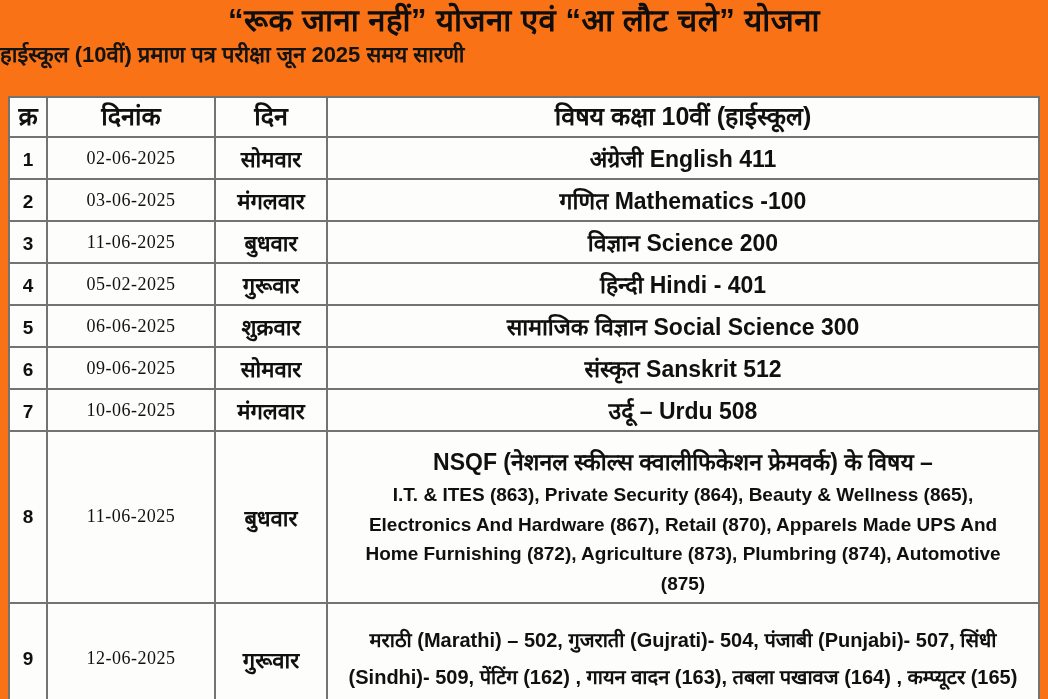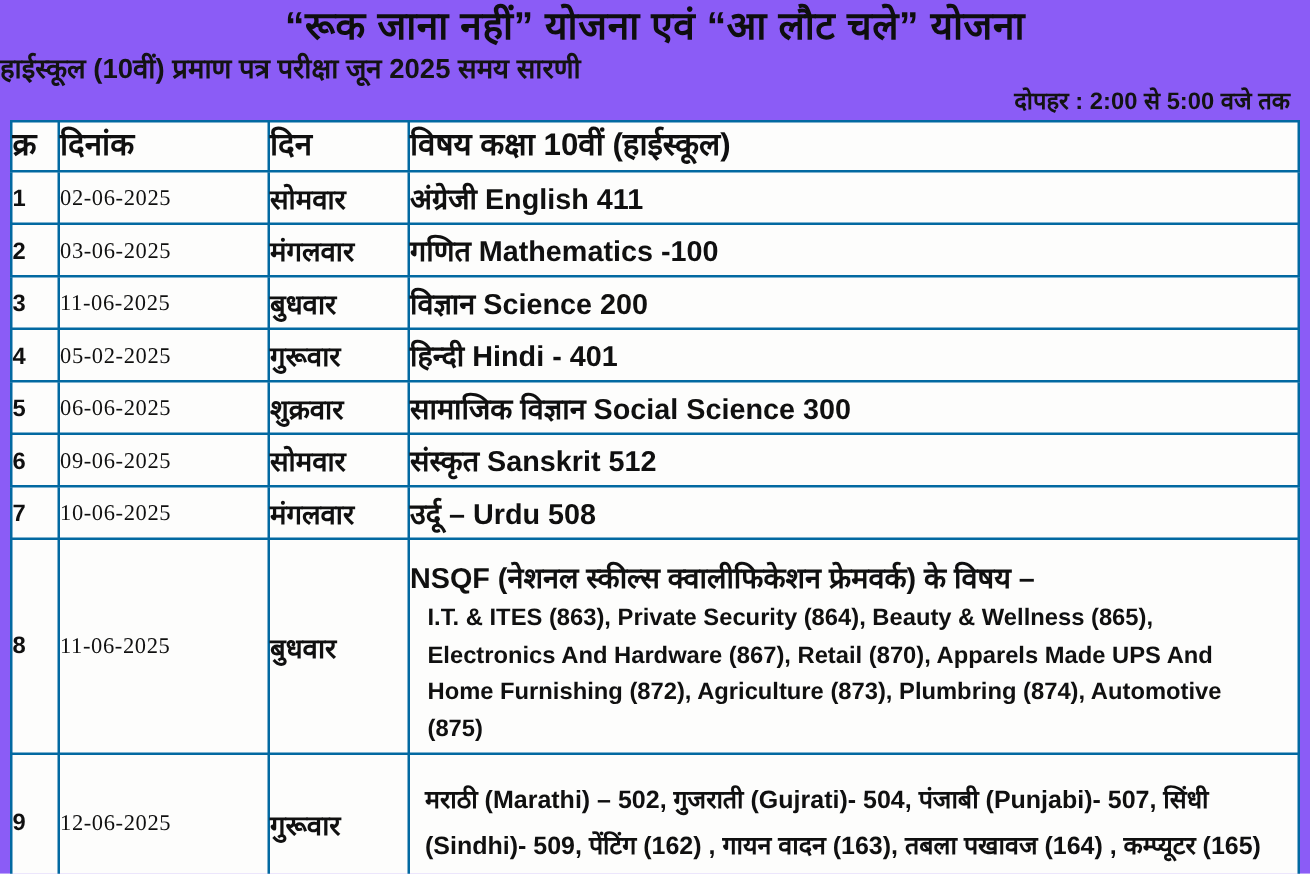--- a/index.html
+++ b/index.html
@@ -8,21 +8,21 @@
     height: 699px;
     background: #fdfdfc;
     color: #121212;
     font-family: "Liberation Sans", "DejaVu Sans", sans-serif;
     overflow: hidden;
   }
   .page {
     width: 1048px;
     height: 699px;
     position: relative;
-    background: #8b5cf6;
+    background: #f97316;
   }
   .doc-title {
     text-align: center;
     font-size: 31px;
     font-weight: bold;
     letter-spacing: 0.5px;
     padding-top: 2px;
     line-height: 38px;
     color: #0e0e0e;
   }
@@ -43,23 +43,23 @@
   table.timetable {
     position: absolute;
     left: 8px;
     top: 96px;
     width: 1032px;
     border-collapse: collapse;
     table-layout: fixed;
     background: #fdfdfc;
   }
   table.timetable td, table.timetable th {
-    border: 2px solid #0369a1;
+    border: 2px solid #737373;
     vertical-align: middle;
-    text-align: left;
+    text-align: center;
     color: #101010;
   }
   col.c-sno  { width: 38px; }
   col.c-date { width: 168px; }
   col.c-day  { width: 112px; }
   col.c-sub  { width: auto; }
   tr.head-row { height: 40px; }
   tr.head-row th {
     font-size: 25px;
     font-weight: bold;
@@ -110,21 +110,20 @@
     padding: 4px 12px;
   }
 </style>
 </head>
 <body>
 
 <div class="page">
 
   <div class="doc-title">“रूक जाना नहीं”  योजना एवं “आ लौट चले” योजना</div>
   <div class="doc-subtitle">हाईस्कूल (10वीं)  प्रमाण पत्र परीक्षा जून  2025 समय सारणी</div>
-  <div class="time-note">दोपहर :  2:00  से 5:00  वजे तक</div>
 
   <table class="timetable">
     <colgroup>
       <col class="c-sno">
         <col class="c-date">
         <col class="c-day">
         <col class="c-sub">
     </colgroup>
     <tbody>
         <tr class="head-row">

